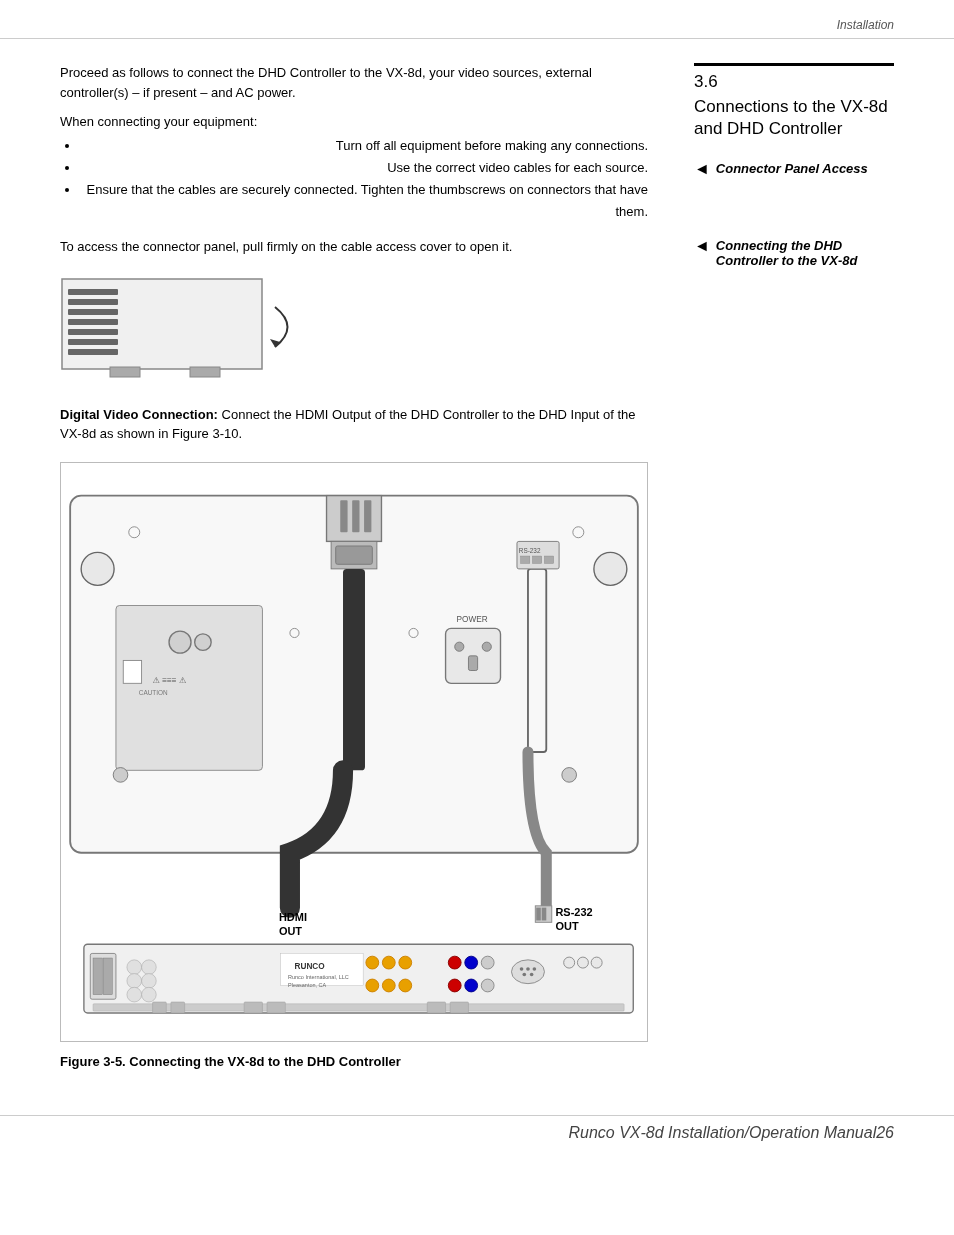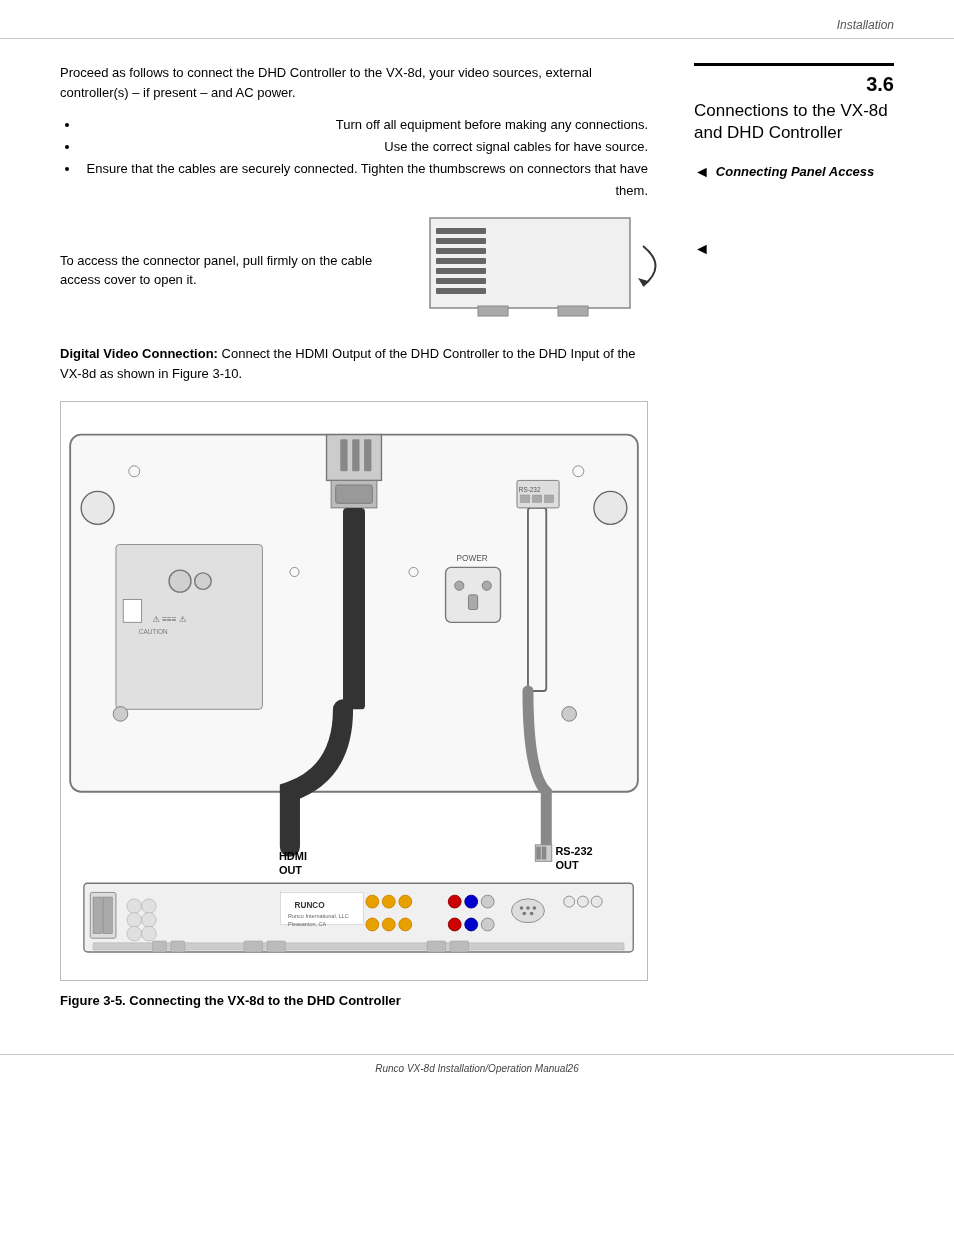--- a/index.html
+++ b/index.html
@@ -50,27 +50,26 @@
 
     
     .right-col {
       width: 200px;
       flex-shrink: 0;
       padding-top: 0;
     }
 
     
     .section-number {
-      font-size: 20px;
-      font-weight: bold;
+      font-size: 17px;
+      font-weight: normal;
       line-height: 1.2;
       margin-bottom: 4px;
       border-top: 3px solid #000;
       padding-top: 6px;
-      text-align: right;
     }
     .section-title {
       font-size: 17px;
       font-weight: normal;
       line-height: 1.3;
       margin-bottom: 20px;
     }
 
     
     .sidebar-note {
@@ -107,24 +106,25 @@
       list-style: disc;
       padding-left: 20px;
       font-size: 13px;
       line-height: 1.7;
       text-align: right;
     }
 
     
     .connector-panel-row {
       display: flex;
-      align-items: center;
+      align-items: flex-start;
       gap: 20px;
       margin-top: 14px;
       margin-bottom: 20px;
+      flex-direction: column;
     }
     .connector-text {
       font-size: 13px;
       line-height: 1.5;
       flex: 1;
     }
     .connector-image {
       width: 220px;
       flex-shrink: 0;
     }
@@ -148,24 +148,24 @@
     
     .figure-caption {
       font-size: 13px;
       font-weight: bold;
       margin-bottom: 16px;
     }
 
     
     .page-footer {
       display: flex;
-      justify-content: center;
+      justify-content: flex-end;
       padding: 8px 60px;
       border-top: 1px solid #ccc;
-      font-size: 10px;
+      font-size: 16px;
       color: #444;
       font-style: italic;
     }
 
     
     .connecting-note {
       margin-top: 60px;
     }
   </style>
 </head>
@@ -177,23 +177,24 @@
     <span class="header-text">Installation</span>
   </div>
 
   <div class="content-wrapper">
 
     <div class="left-col">
 
       <p class="intro-text">Proceed as follows to connect the DHD Controller to the VX-8d, your video sources, external controller(s) – if present – and AC power.</p>
 
       <div class="bullet-section">
+        <p class="bullet-intro">When connecting your equipment:</p>
         <ul class="bullet-list">
           <li>Turn off all equipment before making any connections.</li>
-          <li>Use the correct signal cables for have source.</li>
+          <li>Use the correct video cables for each source.</li>
           <li>Ensure that the cables are securely connected. Tighten the thumbscrews on connectors that have them.</li>
         </ul>
       </div>
 
       <div class="connector-panel-row">
         <p class="connector-text">To access the connector panel, pull firmly on the cable access cover to open it.</p>
 
         <div class="connector-image">
           <svg width="230" height="105" viewBox="0 0 230 105">
 
@@ -350,25 +351,26 @@
       <p class="figure-caption">Figure 3-5. Connecting the VX-8d to the DHD Controller</p>
 
     </div>
 
     <div class="right-col">
       <div class="section-number">3.6</div>
       <div class="section-title">Connections to the VX-8d and DHD Controller</div>
 
       <div class="sidebar-note">
         <span class="arrow">◄</span>
-        <span>Connecting Panel Access</span>
+        <span>Connector Panel Access</span>
       </div>
 
       <div class="sidebar-note connecting-note">
         <span class="arrow">◄</span>
+        <span>Connecting the DHD Controller to the VX-8d</span>
       </div>
     </div>
 
   </div>
 
   <div class="page-footer">
     <span>Runco VX-8d Installation/Operation Manual</span>
     <span>26</span>
   </div>
 

